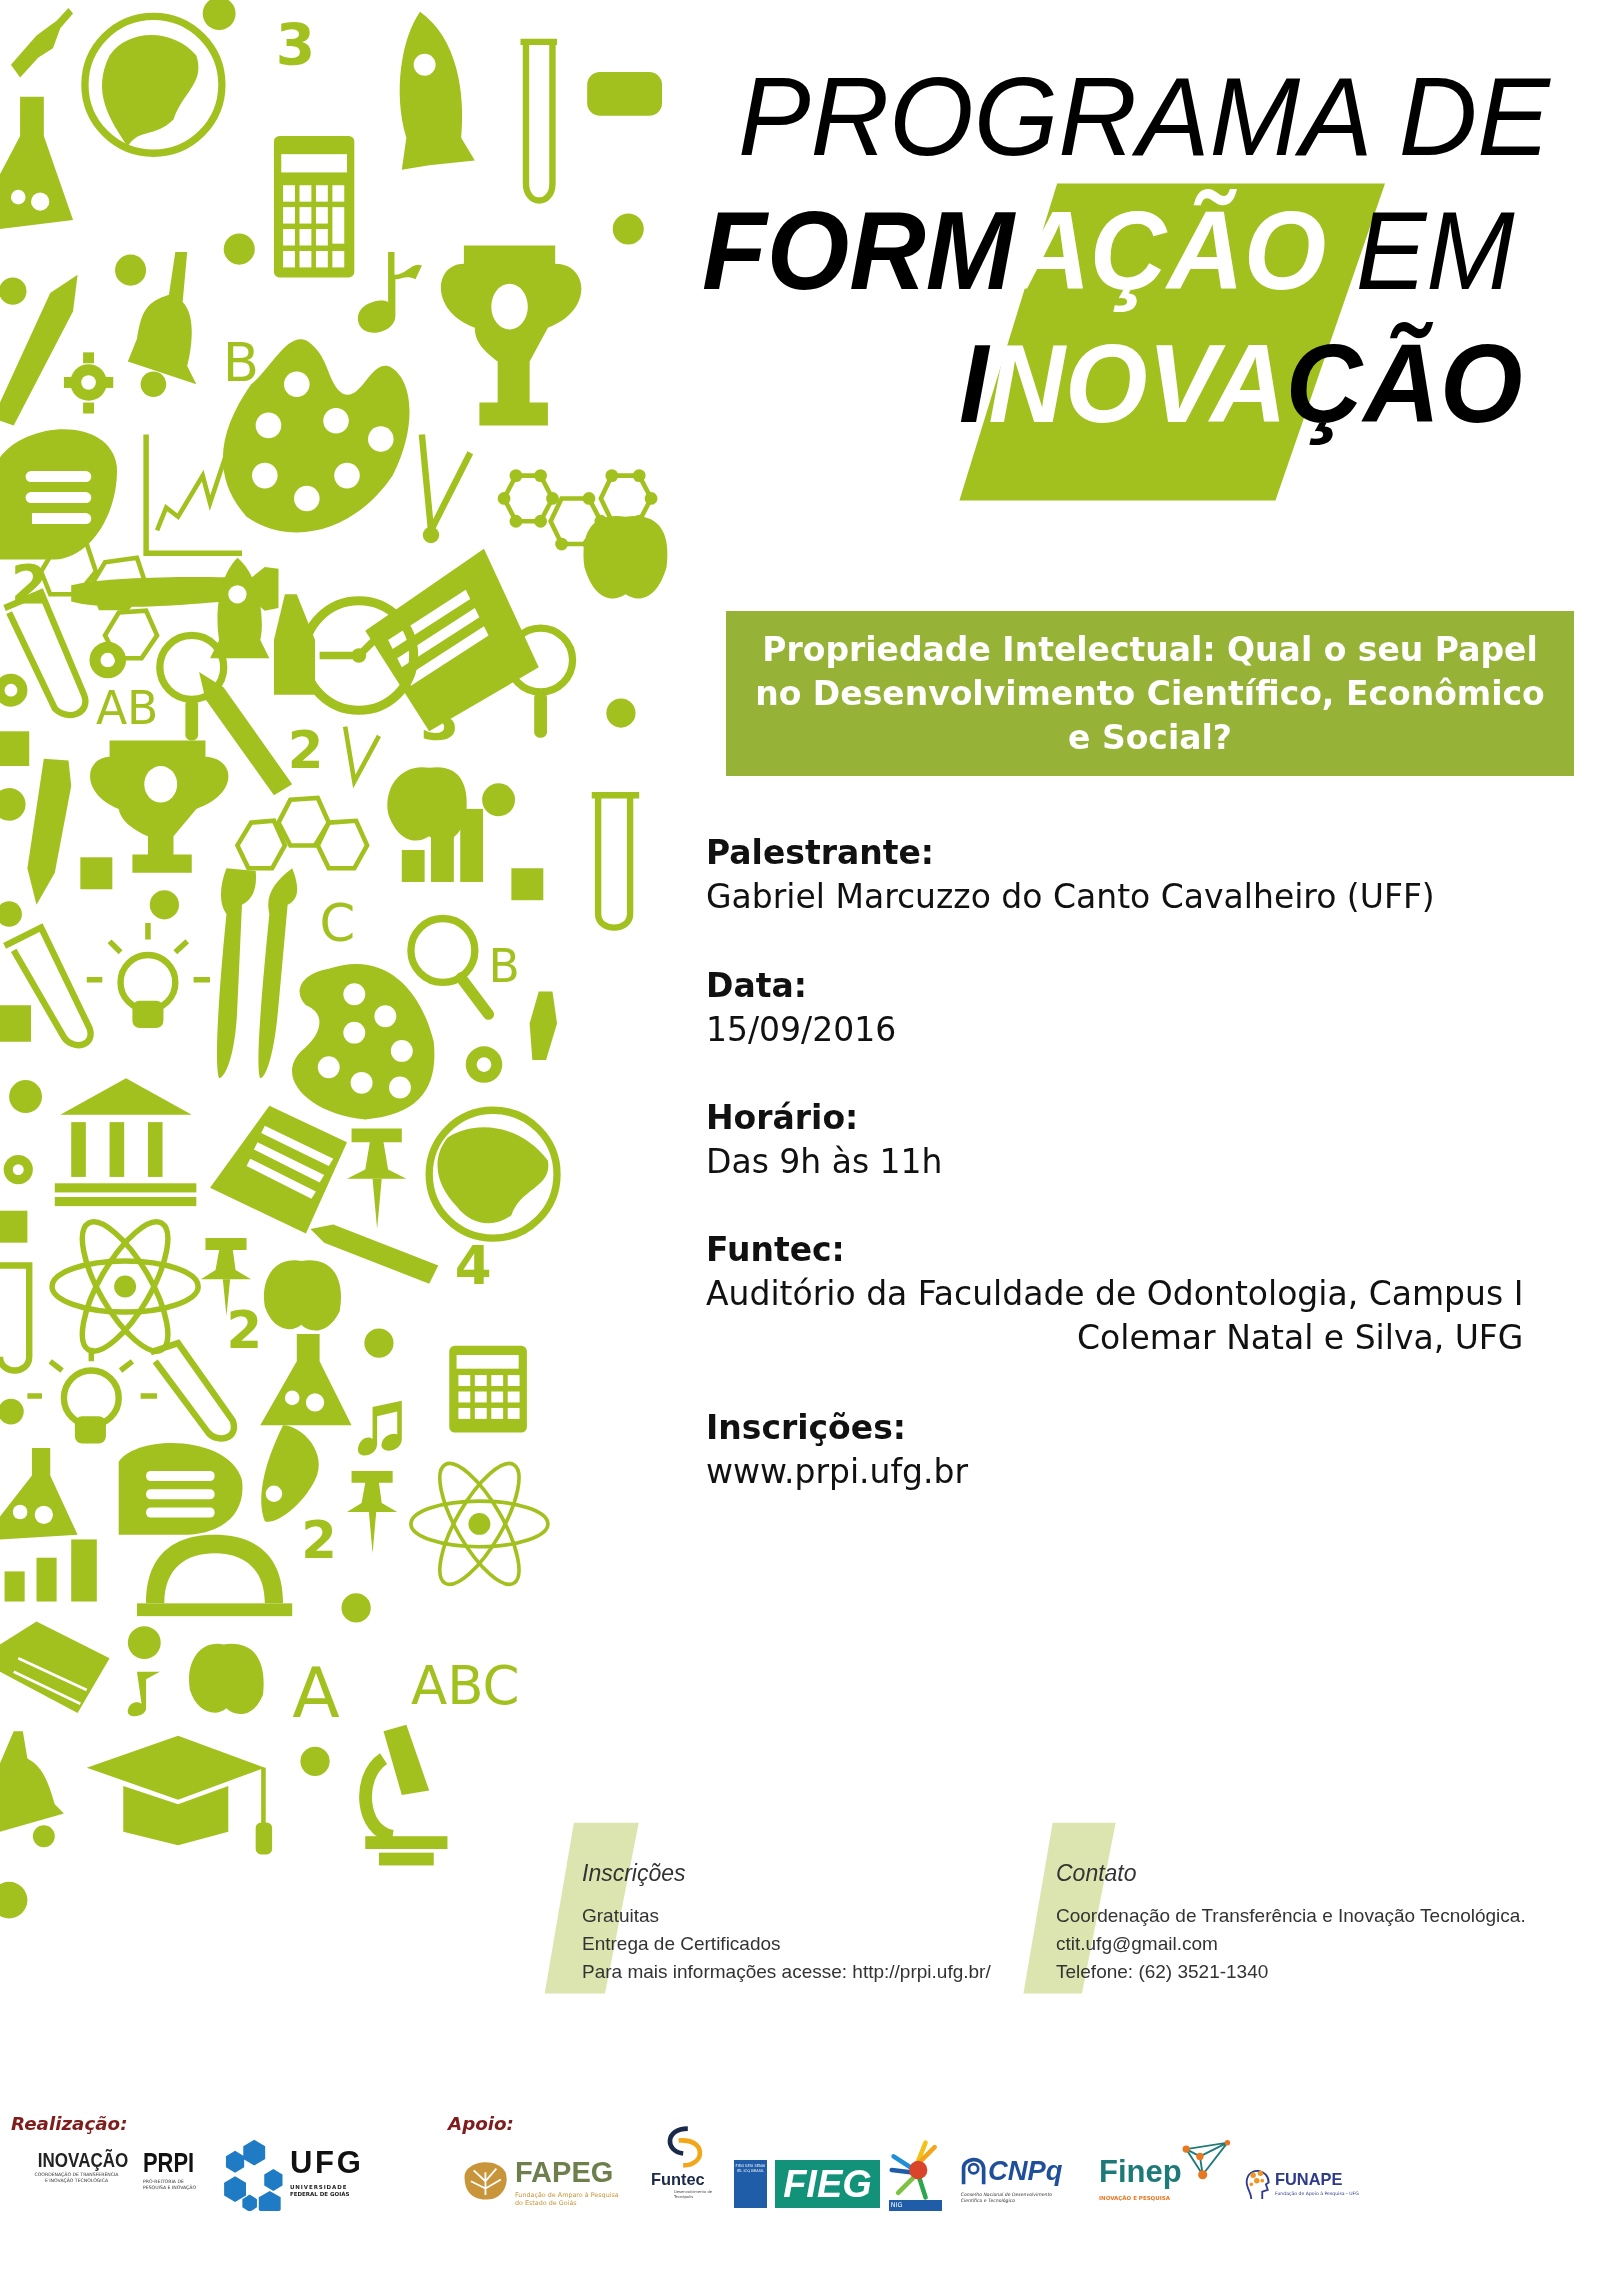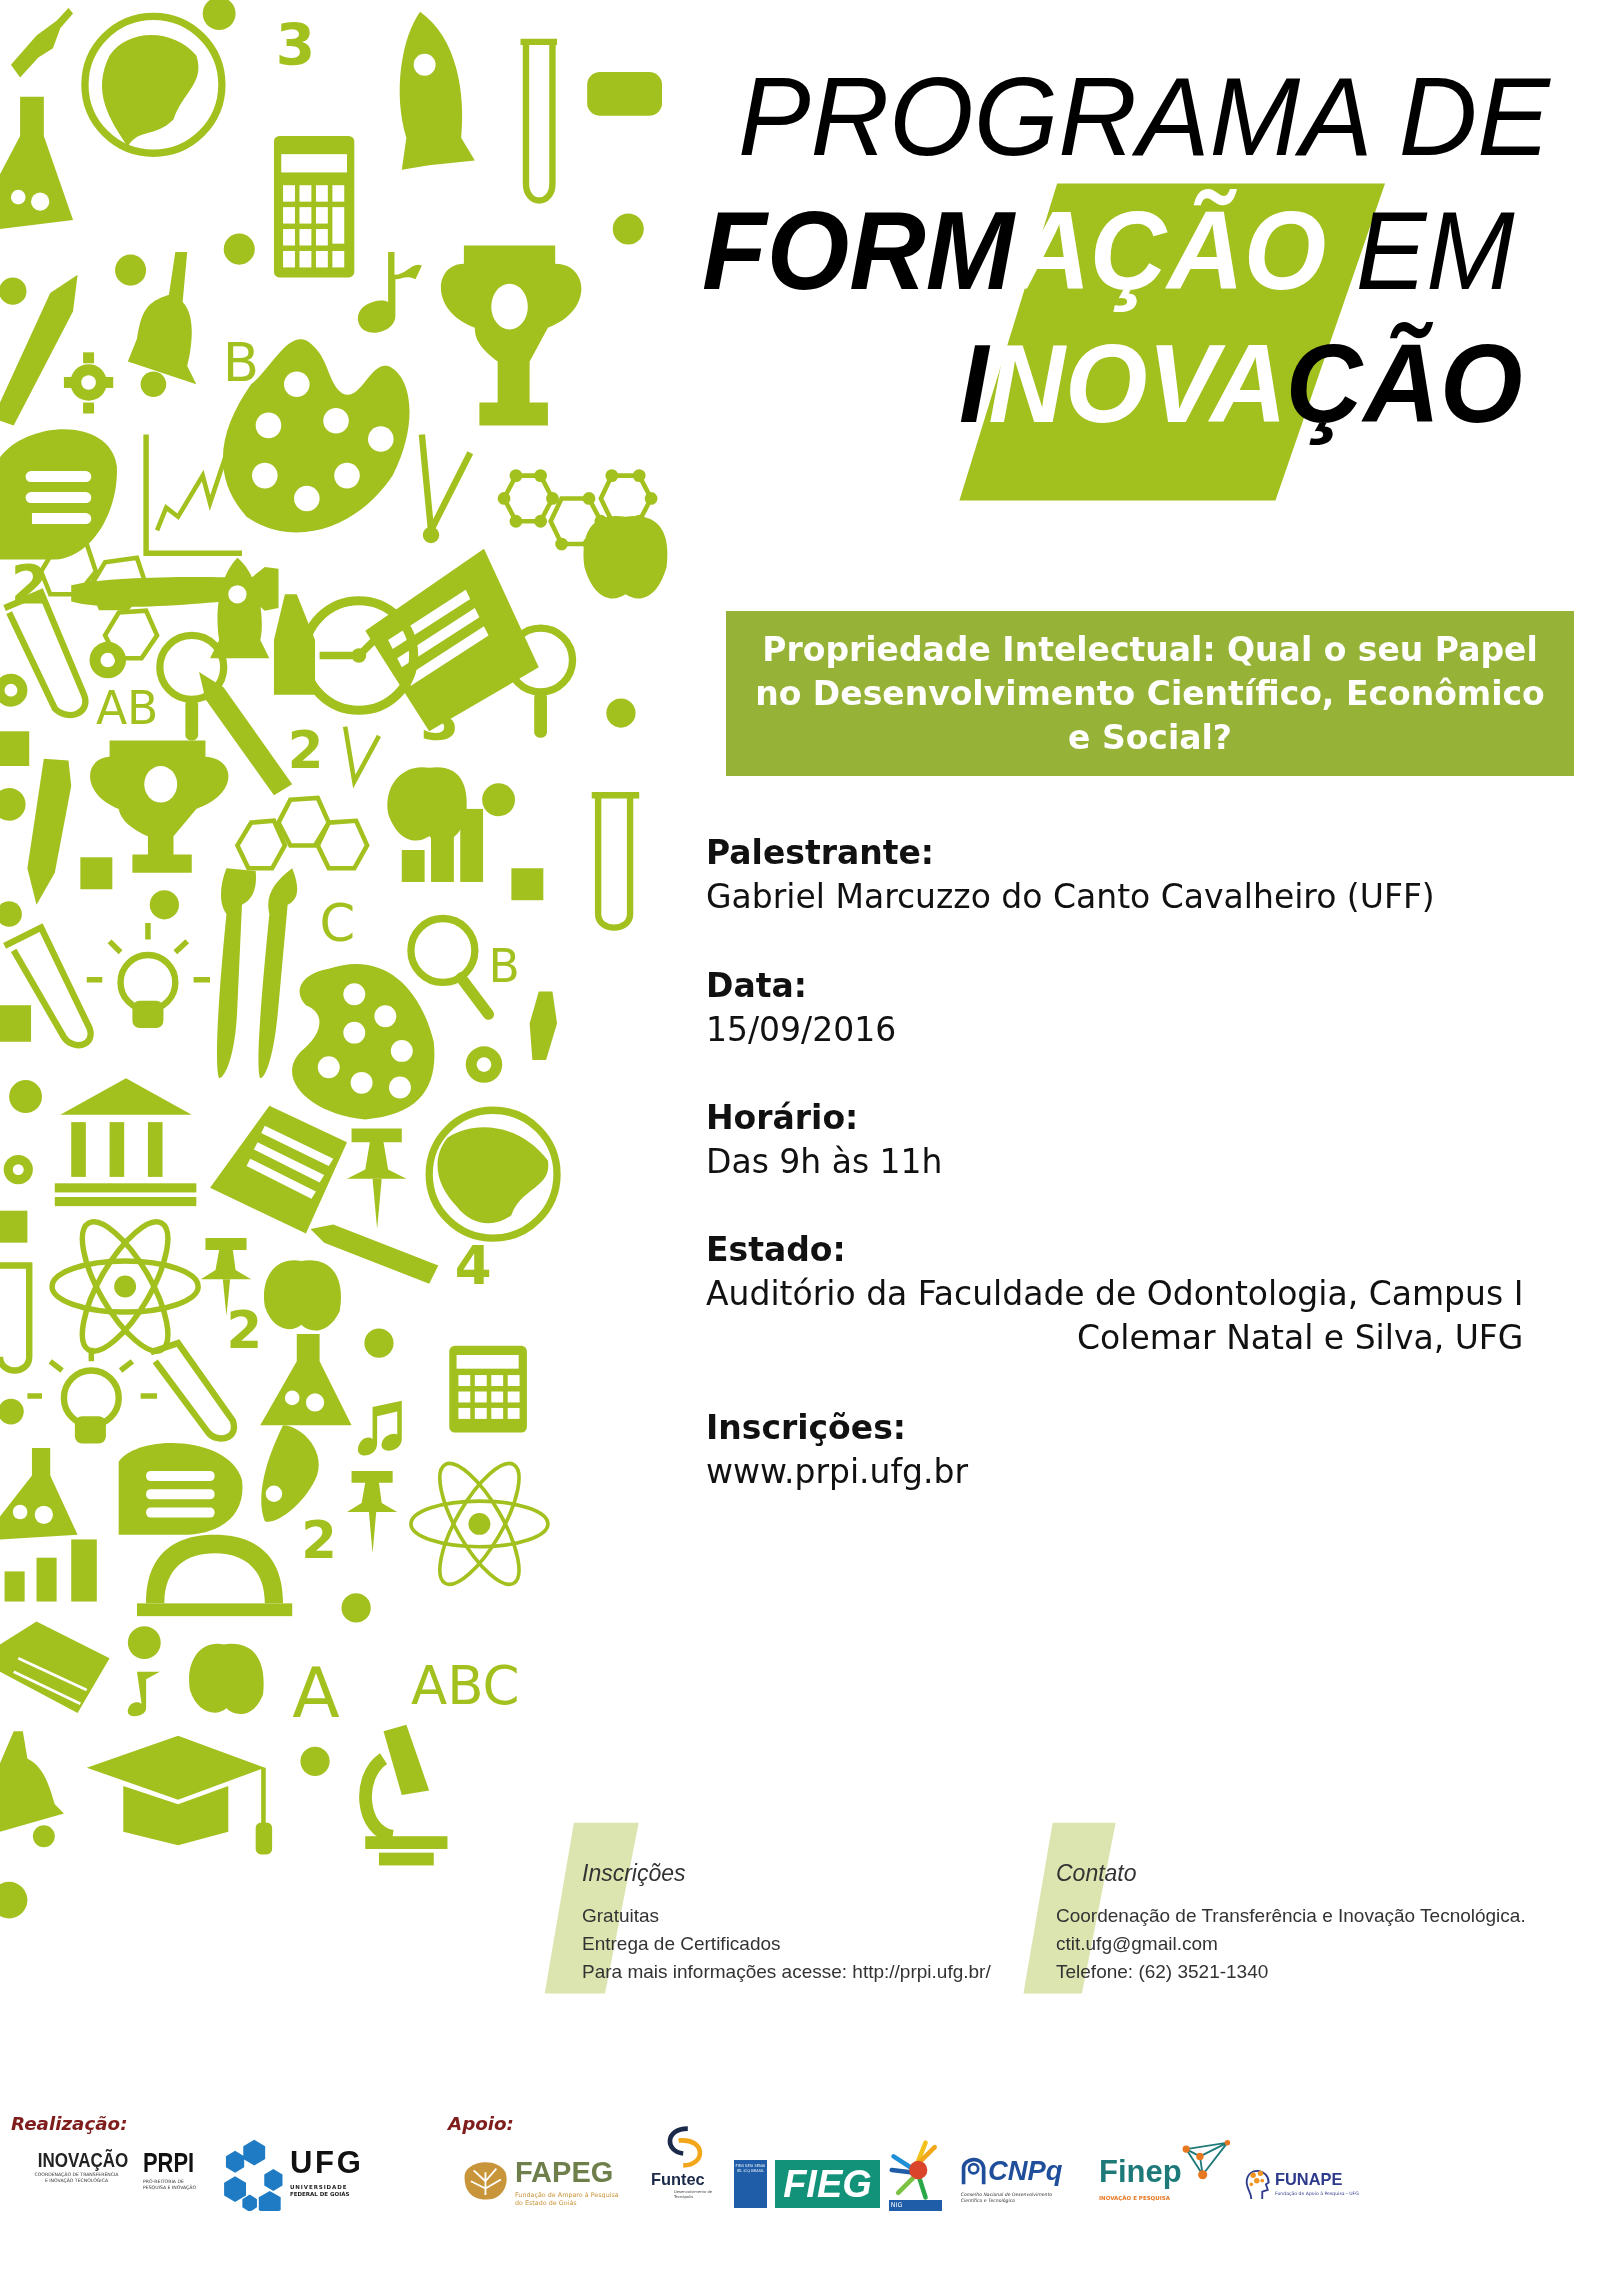--- a/index.html
+++ b/index.html
@@ -479,21 +479,21 @@
 </div>
 <div class="det" style="top:964px;">
   <span class="lbl">Data:</span>
   <span class="val">15/09/2016</span>
 </div>
 <div class="det" style="top:1096px;">
   <span class="lbl">Horário:</span>
   <span class="val">Das 9h às 11h</span>
 </div>
 <div class="det" style="top:1228px;">
-  <span class="lbl">Estado:</span>
+  <span class="lbl">Funtec:</span>
   <span class="val">Auditório da Faculdade de Odontologia, Campus I</span>
   <span class="val">Colemar Natal e Silva, UFG</span>
 </div>
 <div class="det" style="top:1406px;">
   <span class="lbl">Inscrições:</span>
   <span class="val">www.prpi.ufg.br</span>
 </div>
 
 <svg class="stripe" width="1622" height="2285" style="pointer-events:none;" viewBox="0 0 1775 2501">
   <polygon points="628,1995 699,1995 662,2182 596,2182" fill="#DCE5B0"></polygon>

